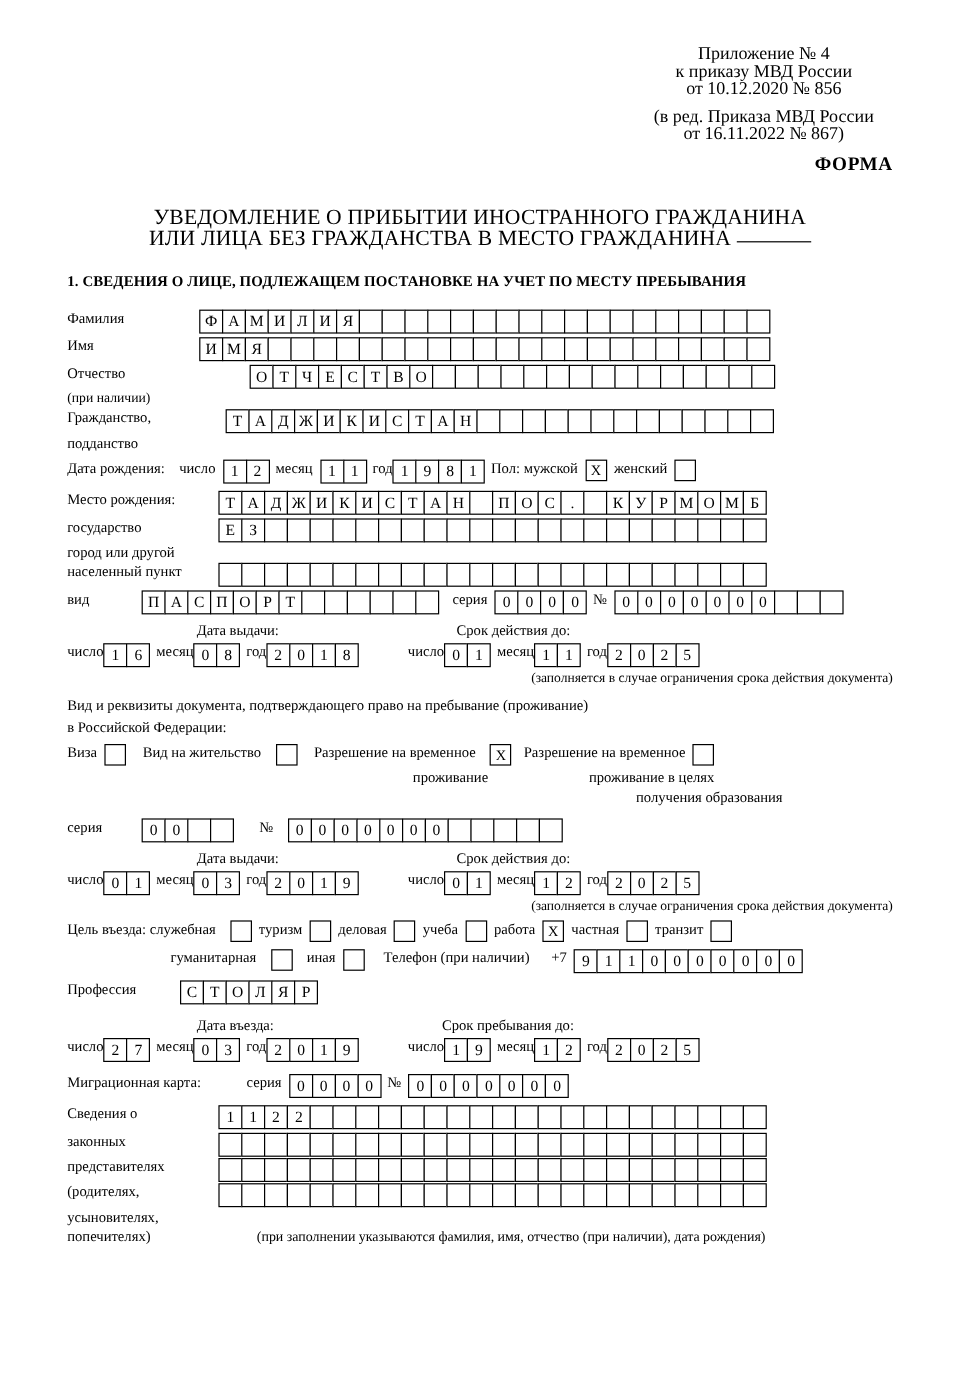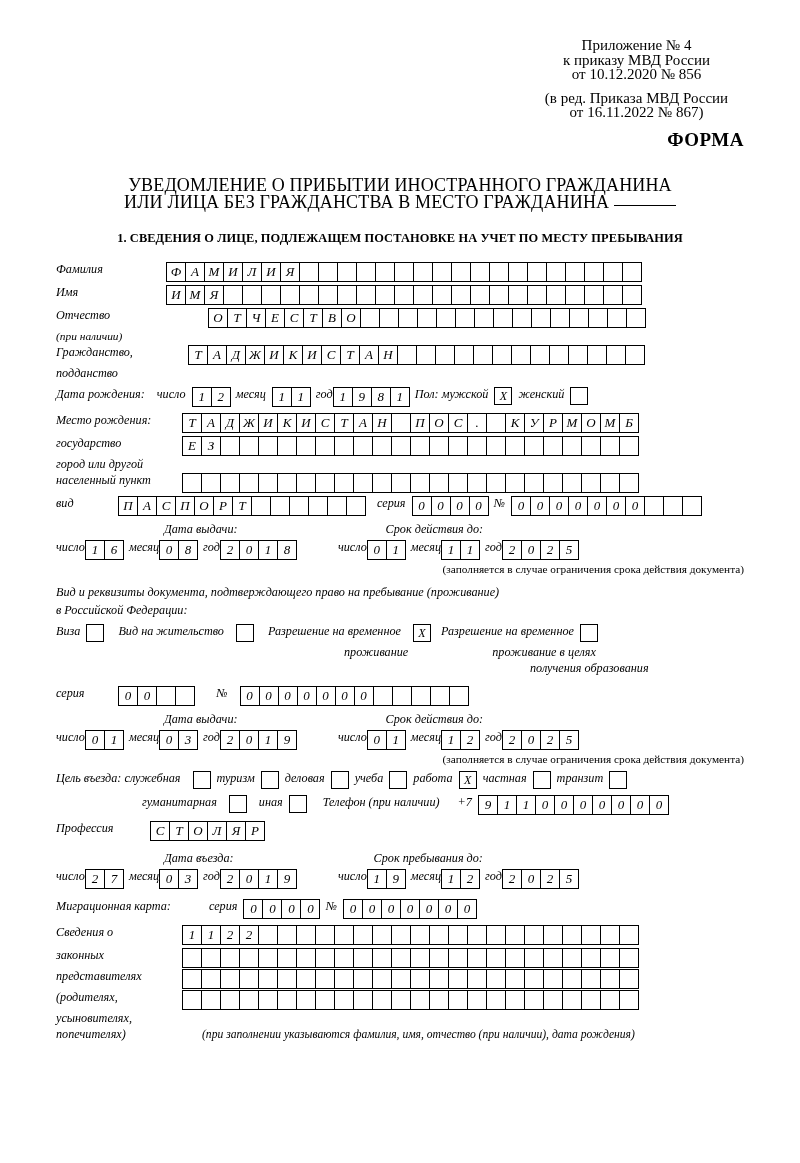--- a/index.html
+++ b/index.html
@@ -23,54 +23,53 @@
     margin-left:auto;
     width:215px;
     font-size:15px;
     line-height:14.5px;
     text-align:center;
   }
   .hdr .grp{margin-bottom:9px;}
   .forma{
     text-align:right;
     font-weight:bold;
-    font-size:19px;
+    font-size:16px;
     letter-spacing:.5px;
     margin-top:3px;
     margin-bottom:26px;
   }
   .title{
     text-align:center;
     font-weight:normal;
     font-size:18px;
     line-height:17px;
     letter-spacing:.15px;
     margin:0 0 20px 0;
   }
   .title .u{
     display:inline-block;
     width:62px;
     border-bottom:1px solid #000;
     vertical-align:2px;
   }
   .section1{
-    text-align:center;
+    text-align:left;
     font-weight:bold;
     font-size:12.4px;
     margin-bottom:16px;
     letter-spacing:.1px;
   }
   
   .row{
     display:flex;
     align-items:flex-start;
     margin-bottom:3px;
     font-size:12.2px;
     line-height:15px;
-    font-style:italic;
   }
   .row.tight{margin-bottom:1px;}
   .lbl{
     white-space:nowrap;
   }
   .lbl.w95{width:110px;}
   .lbl.w120{width:126px;}
   
   .cells{display:flex;}
   .cell{
@@ -871,16 +870,16 @@
       <div class="cell"></div>
       <div class="cell"></div>
     </div>
   </div>
 
   <div class="row tight">
     <div class="lbl w120">усыновителях,</div>
   </div>
   <div class="row">
     <div class="lbl w120">попечителях)</div>
-    <div class="lbl" style="margin-left:20px;font-size:11.6px;">(при заполнении указываются фамилия, имя, отчество (при наличии), дата рождения)</div>
+    <div class="lbl" style="margin-left:32px;font-size:11.6px;">(при заполнении указываются фамилия, имя, отчество (при наличии), дата рождения)</div>
   </div>
 
 </div>
 
 </body></html>

